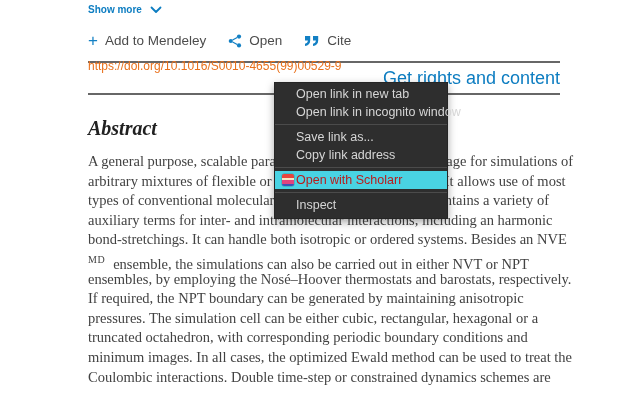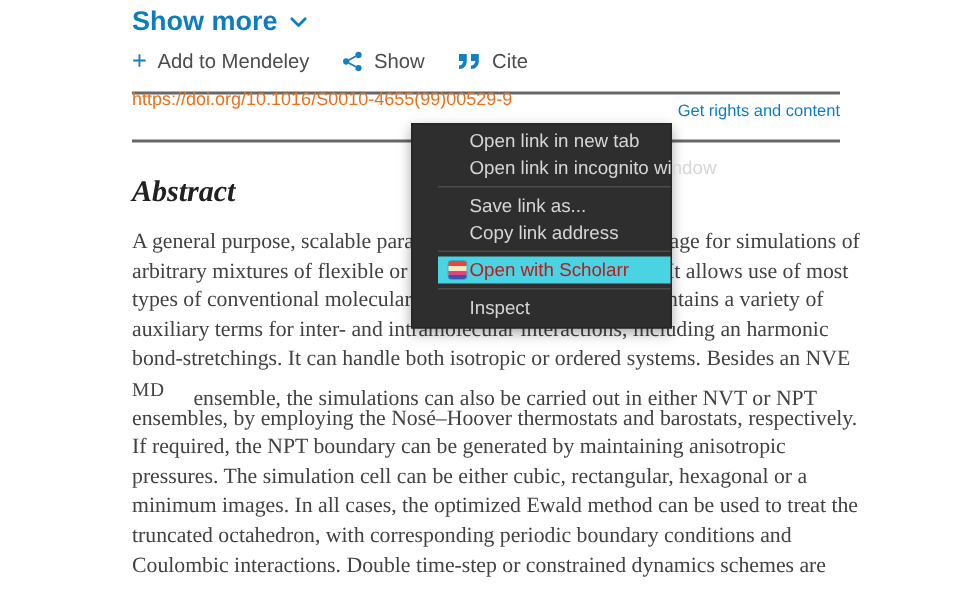--- a/index.html
+++ b/index.html
@@ -5,21 +5,21 @@
   * { margin:0; padding:0; box-sizing:border-box; }
   html,body { background:#ffffff; }
   .page {
     position:relative; width:640px; height:400px; background:#ffffff;
     overflow:hidden; font-family:"Liberation Sans", sans-serif;
   }
 
   
   .show-more {
     position:absolute; left:88px; top:4px; display:flex; align-items:center; gap:8px;
-    color:#0d7dc1; font-size:18px; font-weight:bold; cursor:pointer;
+    color:#0d7dc1; font-size:10px; font-weight:bold; cursor:pointer;
   }
   .chevron svg { display:block; }
 
   
   .action-row {
     position:absolute; left:88px; top:33px; display:flex; align-items:center;
     font-size:13.5px; color:#4c4c4c;
   }
   .action-item { display:flex; align-items:center; gap:7px; cursor:pointer; }
   .action-item + .action-item { margin-left:22px; }
@@ -30,43 +30,43 @@
   .rule { position:absolute; left:88px; width:472px; height:2px; background:#676767; }
   .rule-1 { top:61px; }
   .rule-2 { top:93px; }
 
   
   .doi-link {
     position:absolute; left:88px; top:59px; font-size:12px; color:#e9711c;
     cursor:pointer;
   }
   .rights-link {
-    position:absolute; right:80px; top:68px; font-size:11px; color:#0d7dc1; cursor:pointer;
+    position:absolute; right:80px; top:68px; font-size:18px; color:#0d7dc1; cursor:pointer;
   }
 
   
   .abstract-heading {
     position:absolute; left:88px; top:117px;
     font-family:"Liberation Serif", serif; font-size:20px; font-weight:bold; color:#212121;font-style:italic;
   }
   .abstract-body {
     position:absolute; left:88px; top:152px; width:500px;
     font-family:"Liberation Serif", serif; font-size:14.5px; color:#424242;
   }
   .abstract-body .tline { white-space:nowrap; height:19.6px; line-height:19.6px; }
   .abstract-body sup.mdsup {
-    font-size:13px; vertical-align:6px; letter-spacing:0.5px; margin-right:19px;
+    font-size:10px; vertical-align:6px; letter-spacing:0.5px; margin-right:8px;
   }
 
   
   .context-menu {
     position:absolute; left:274px; top:82px; width:174px;
     background:#2e2e2e; border:1px solid #252525;
     box-shadow:0 3px 8px rgba(0,0,0,0.35);
-    padding:2px 0 4px 17px; font-size:12.5px; color:#d6d6d6; z-index:10;
+    padding:2px 0 4px 0; font-size:12.5px; color:#d6d6d6; z-index:10;
   }
   .menu-item {
     height:18px; line-height:18px; padding-left:21px; white-space:nowrap; cursor:pointer;
   }
   .menu-sep { height:1px; background:#4b4b4b; margin:3px 0; }
   .menu-item.highlighted {
     background:#49d3e3; color:#b91c1c; position:relative;
   }
   .ext-icon {
     position:absolute; left:7px; top:3px; width:12px; height:12px; border-radius:2px;
@@ -99,21 +99,21 @@
     </div>
     <div class="action-item">
       <span>
         <svg class="icon-svg" width="14" height="14" viewBox="0 0 14 14">
           <circle cx="11" cy="2.6" r="2.1" fill="#1380c4"></circle>
           <circle cx="2.8" cy="7" r="2.1" fill="#1380c4"></circle>
           <circle cx="11" cy="11.4" r="2.1" fill="#1380c4"></circle>
           <path d="M4.6 6 9.2 3.5 M4.6 8 9.2 10.5" stroke="#1380c4" stroke-width="1.3" fill="none"></path>
         </svg>
       </span>
-      <span>Show</span>
+      <span>Open</span>
     </div>
     <div class="action-item">
       <span>
         <svg class="icon-svg" width="16" height="12" viewBox="0 0 16 12">
           <path d="M1 1 h5.2 v4.6 c0 3.2 -2 5.2 -5.2 5.4 v-2.3 c1.7 -0.3 2.7 -1.2 2.9 -3.1 H1 Z" fill="#1380c4"></path>
           <path d="M9 1 h5.2 v4.6 c0 3.2 -2 5.2 -5.2 5.4 v-2.3 c1.7 -0.3 2.7 -1.2 2.9 -3.1 H9 Z" fill="#1380c4"></path>
         </svg>
       </span>
       <span>Cite</span>
     </div>
@@ -130,22 +130,22 @@
   <div class="abstract-body">
     <div class="tline">A general purpose, scalable parallel molecular dynamics package for simulations of</div>
     <div class="tline">arbitrary mixtures of flexible or rigid molecules is presented. It allows use of most</div>
     <div class="tline">types of conventional molecular dynamics force fields and contains a variety of</div>
     <div class="tline">auxiliary terms for inter- and intramolecular interactions, including an harmonic</div>
     <div class="tline">bond-stretchings. It can handle both isotropic or ordered systems. Besides an NVE</div>
     <div class="tline"><sup class="mdsup">MD</sup><span>ensemble, the simulations can also be carried out in either NVT or NPT</span></div>
     <div class="tline">ensembles, by employing the Nosé–Hoover thermostats and barostats, respectively.</div>
     <div class="tline">If required, the NPT boundary can be generated by maintaining anisotropic</div>
     <div class="tline">pressures. The simulation cell can be either cubic, rectangular, hexagonal or a</div>
+    <div class="tline">truncated octahedron, with corresponding periodic boundary conditions and</div>
     <div class="tline">minimum images. In all cases, the optimized Ewald method can be used to treat the</div>
-    <div class="tline">truncated octahedron, with corresponding periodic boundary conditions and</div>
     <div class="tline">Coulombic interactions. Double time-step or constrained dynamics schemes are</div>
   </div>
 
   <div class="context-menu">
     <div class="menu-item">Open link in new tab</div>
     <div class="menu-item">Open link in incognito window</div>
     <div class="menu-sep"></div>
     <div class="menu-item">Save link as...</div>
     <div class="menu-item">Copy link address</div>
     <div class="menu-sep"></div>

